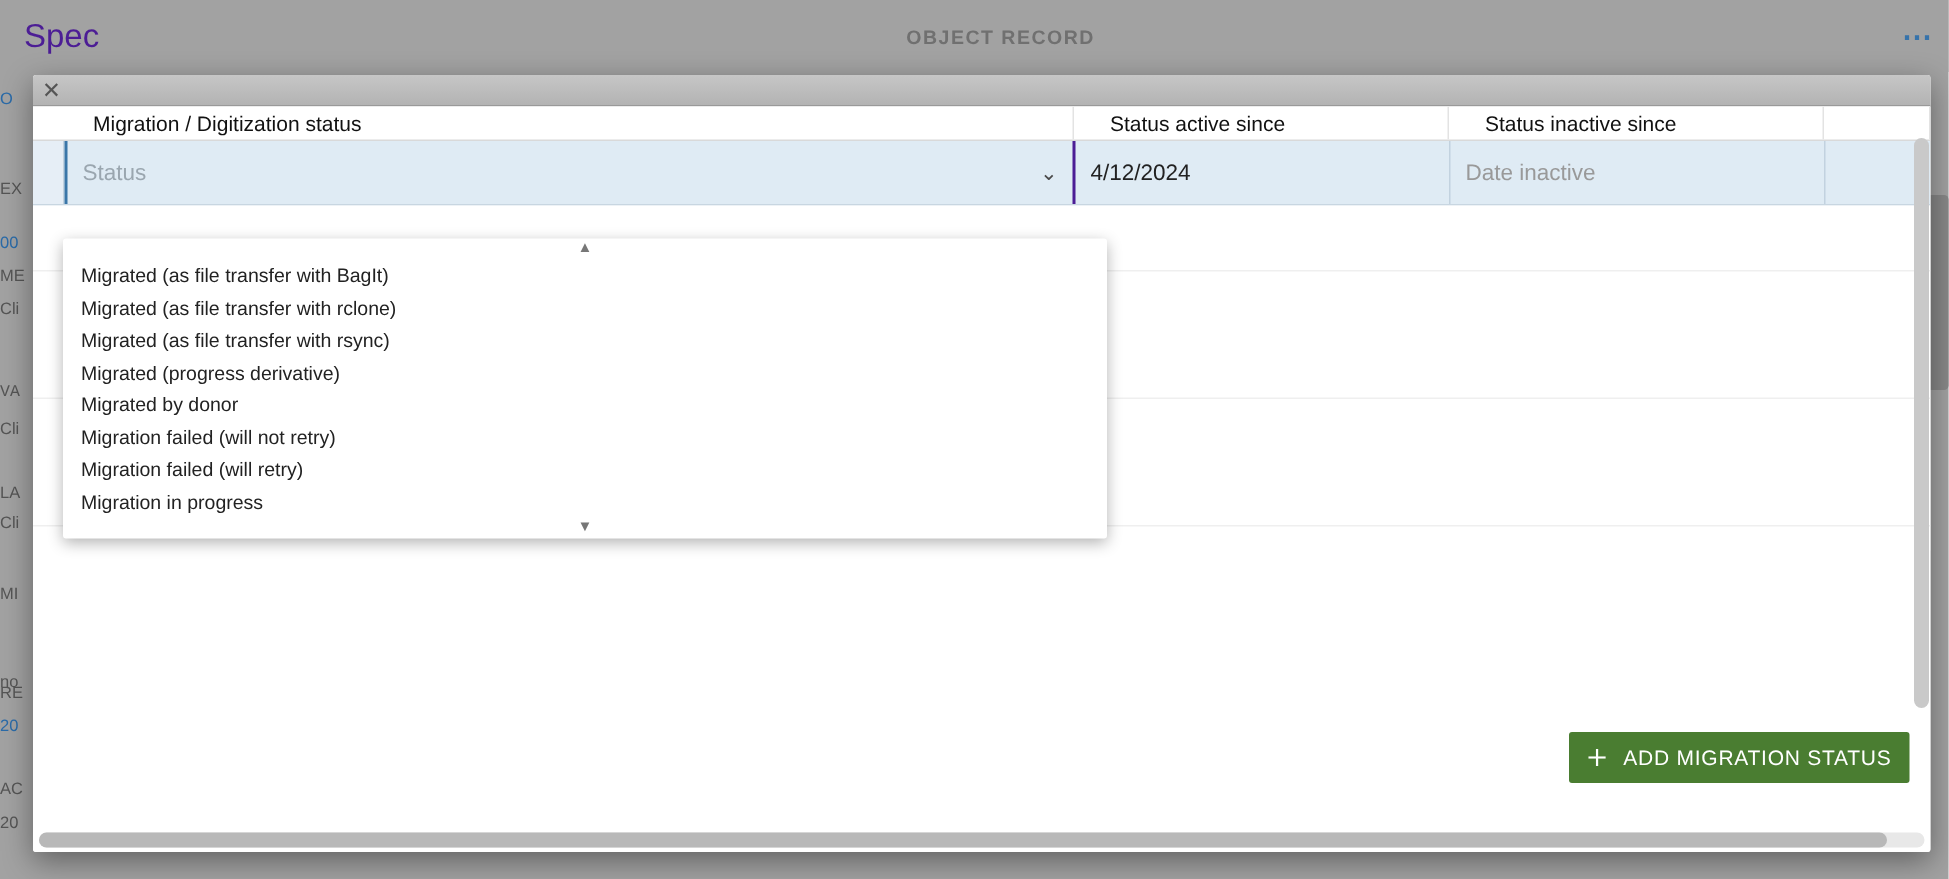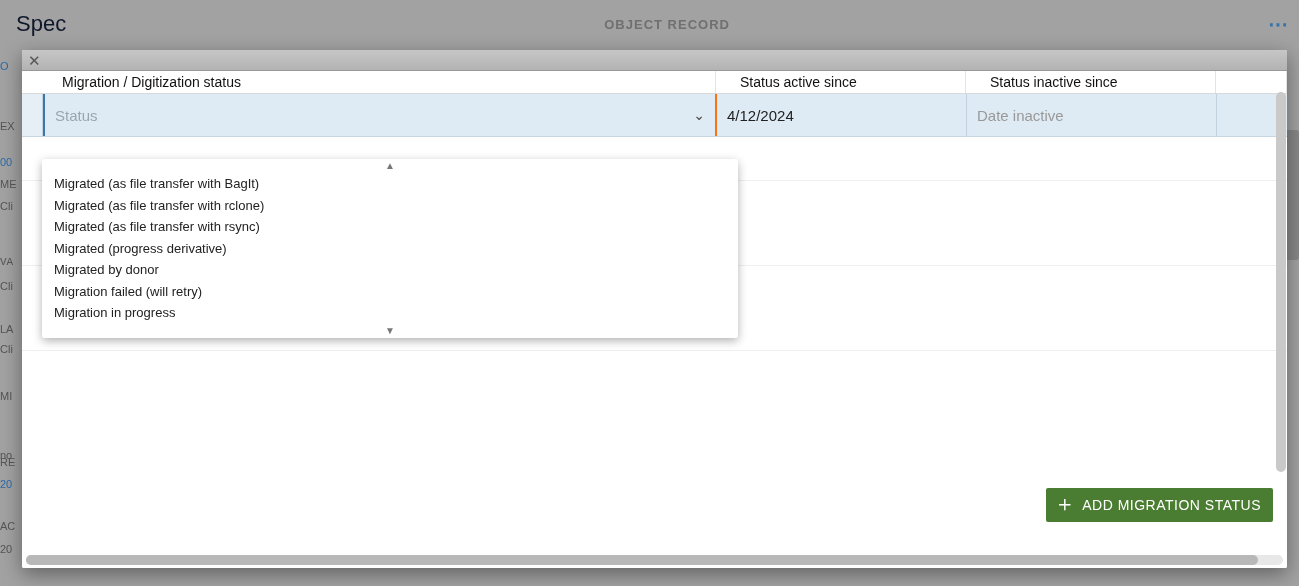--- a/index.html
+++ b/index.html
@@ -14,21 +14,21 @@
     .bg-header {
       position: absolute;
       top: 0; left: 0; right: 0;
       height: 48px;
       background: #a2a2a2;
       display: flex;
       align-items: center;
       padding: 0 8px;
     }
     .bg-header .title {
-      color: #0f172a;
+      color: #4c1d95;
       font-size: 22px;
       font-weight: 400;
       margin-left: 8px;
     }
     .bg-header .center {
       flex: 1;
       text-align: center;
       color: #707070;
       font-size: 13px;
       letter-spacing: 1px;
@@ -111,21 +111,21 @@
 
     .cell-gutter {
       flex: 0 0 20px;
       background: #e6eef6;
       border-right: 1px solid #c2d2df;
     }
     .cell-status {
       flex: 0 0 674px;
       background: #dfebf4;
       border-left: 2px solid #3a76a8;
-      border-right: 2px solid #f97316;
+      border-right: 2px solid #4c1d95;
       position: relative;
     }
     .cell-status input {
       width: 100%;
       border: none;
       background: transparent;
       font-size: 15px;
       color: #222;
       outline: none;
     }
@@ -306,20 +306,21 @@
       </div>
 
       <div class="dropdown">
         <div class="arrow-row">▲</div>
         <div id="dd-options">
             <div class="option">Migrated (as file transfer with BagIt)</div>
             <div class="option">Migrated (as file transfer with rclone)</div>
             <div class="option">Migrated (as file transfer with rsync)</div>
             <div class="option">Migrated (progress derivative)</div>
             <div class="option">Migrated by donor</div>
+            <div class="option">Migration failed (will not retry)</div>
             <div class="option">Migration failed (will retry)</div>
             <div class="option">Migration in progress</div>
           </div>
         <div class="arrow-row">▼</div>
       </div>
 
       <div class="footer">
         <button class="add-btn">
           <span class="plus">＋</span>
           <span>ADD MIGRATION STATUS</span>

